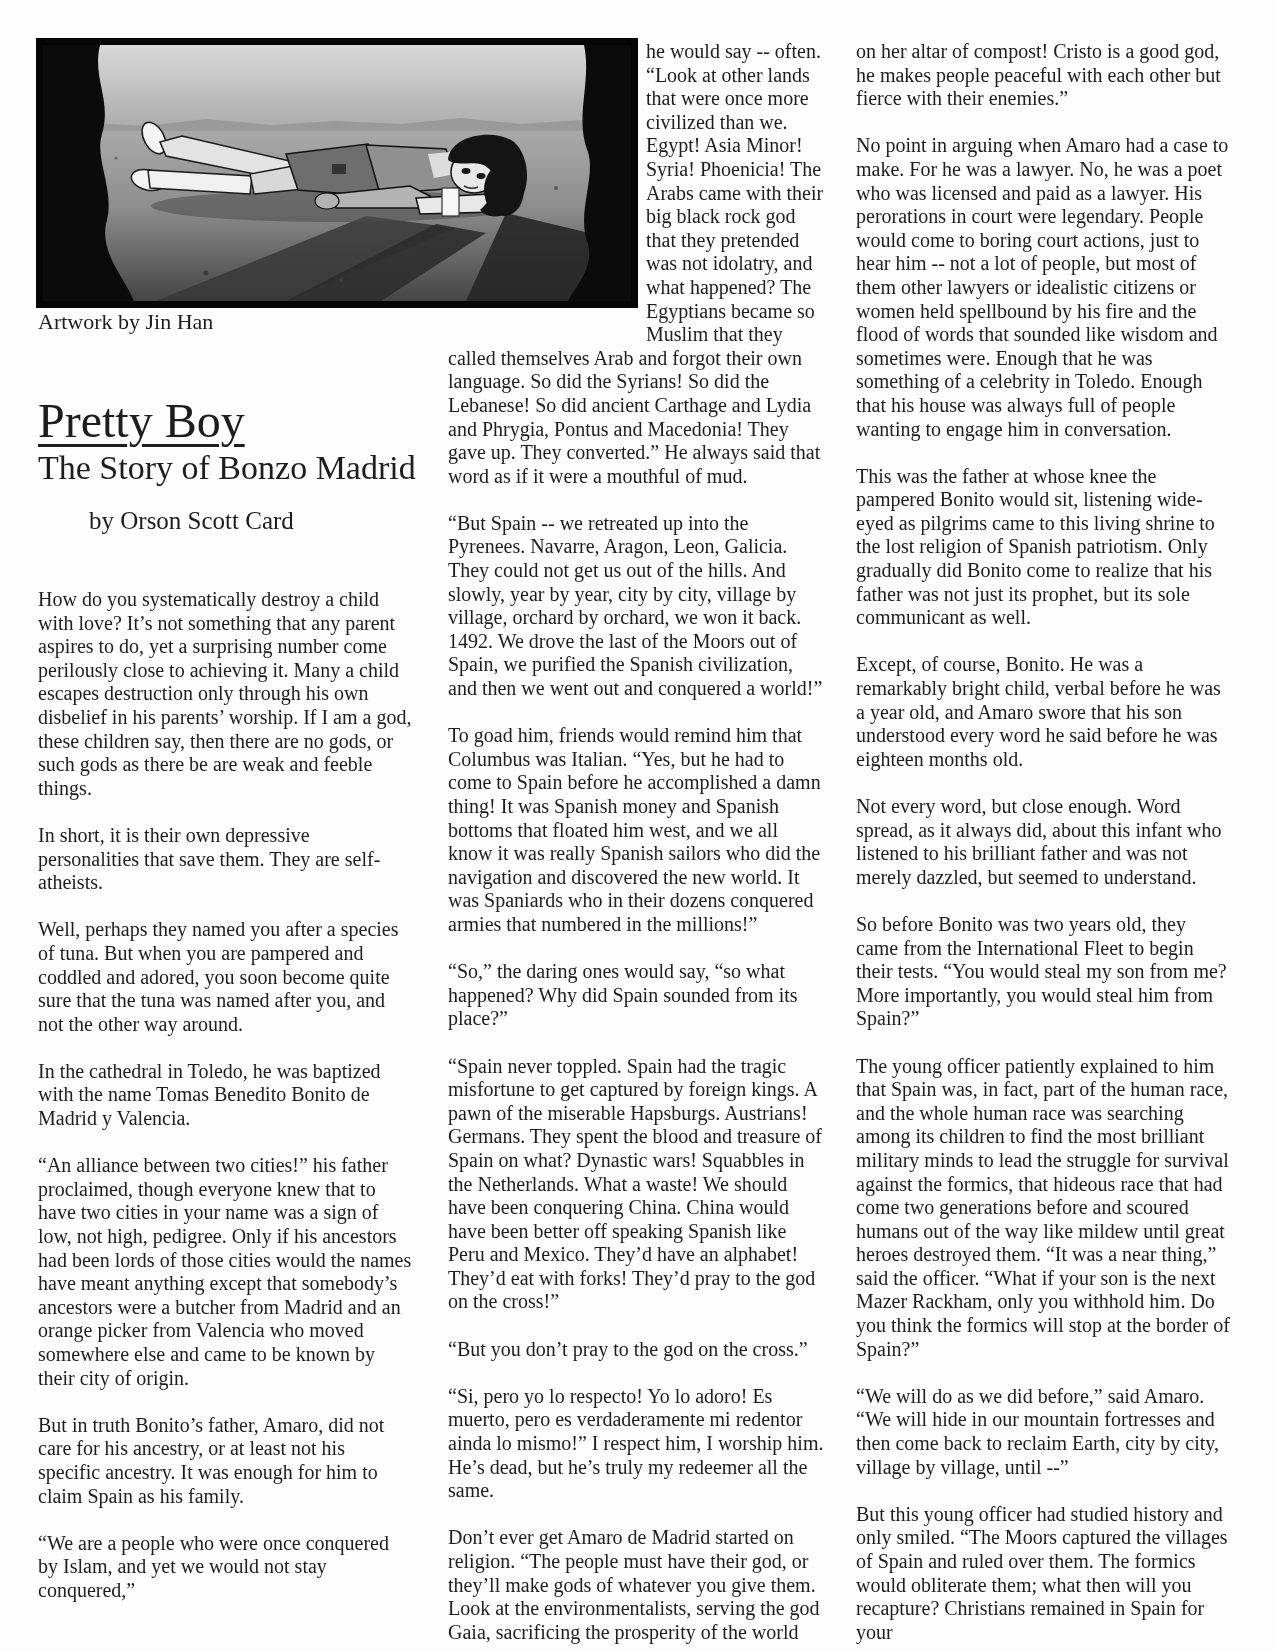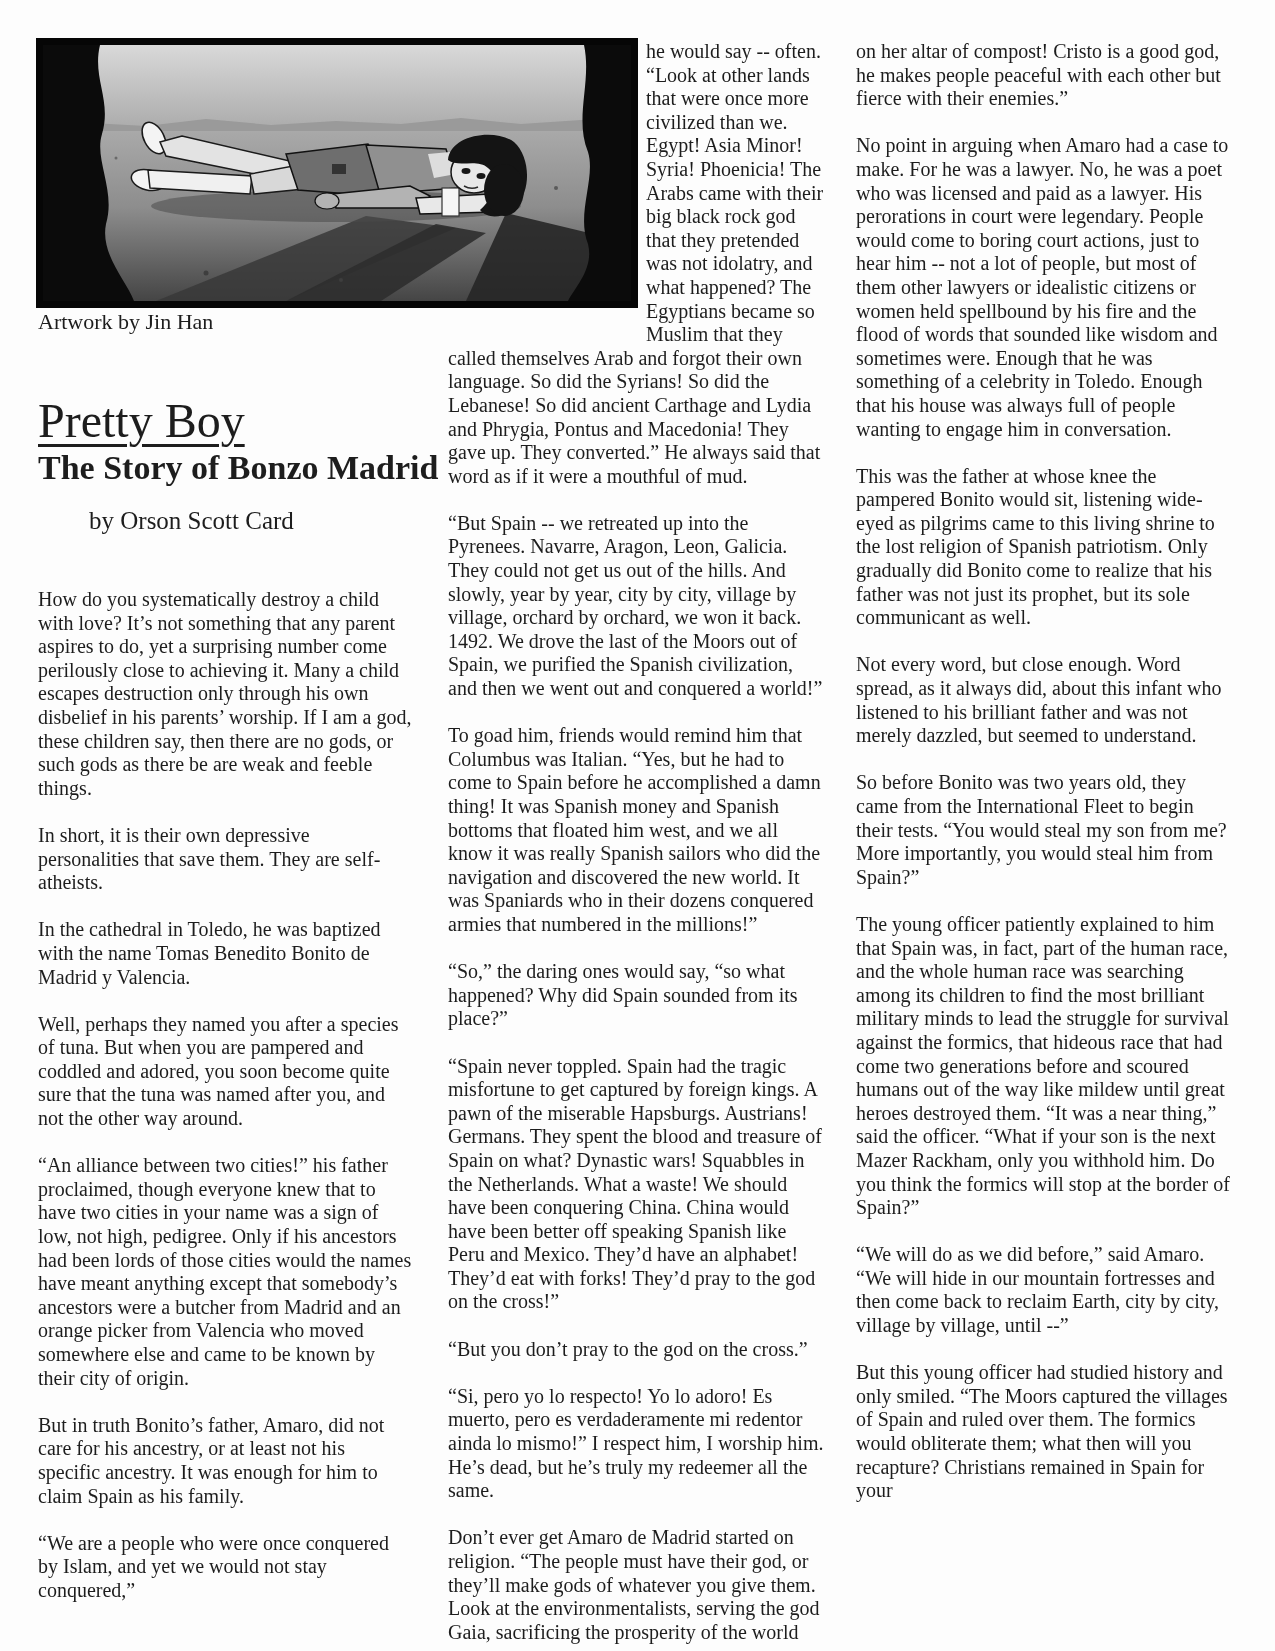--- a/index.html
+++ b/index.html
@@ -6,21 +6,21 @@
   body { width:1275px; height:1651px; font-family:"Liberation Serif", serif; color:#1d1d1d; }
   .page { position:relative; width:1275px; height:1651px; background:#fdfdfd; overflow:hidden; }
 
   .artwork { position:absolute; left:36px; top:38px; width:602px; height:270px; margin:0; }
   .artwork svg { display:block; width:602px; height:270px; }
 
   .caption { position:absolute; left:38px; top:308px; font-size:22px; line-height:28px; }
 
   .title { position:absolute; left:38px; top:395px; margin:0; font-size:48px; line-height:52px;
            font-weight:normal; text-decoration:underline; text-decoration-thickness:3px; text-underline-offset:7px; }
-  .subtitle { position:absolute; left:38px; top:448px; margin:0; font-size:34px; line-height:40px; font-weight:bold; }
+  .subtitle { position:absolute; left:38px; top:448px; margin:0; font-size:34px; line-height:40px; font-weight:normal; }
   .byline { position:absolute; left:62px; top:506px; font-size:25px; line-height:30px;margin-left:27px; }
 
   .col { position:absolute; font-size:20px; line-height:23.6px; text-align:left; hyphens:auto; -webkit-hyphens:auto; }
   .col p { margin:0 0 23.6px 0; }
   .col1 { left:38px;  top:588px; width:374px; }
   .col2 { left:448px; top:40px;  width:378px; }
   .col3 { left:856px; top:40px;  width:376px; }
   .intrusion { float:left; width:198px; height:300px; }
 </style>
 </head>
@@ -92,22 +92,22 @@
 
   <div class="caption">Artwork by Jin Han</div>
 
   <h1 class="title">Pretty Boy</h1>
   <h2 class="subtitle">The Story of Bonzo Madrid</h2>
   <div class="byline">by Orson Scott Card</div>
 
   <div class="col col1">
       <p>How do you systematically destroy a child with love? It’s not something that any parent aspires to do, yet a surprising number come perilously close to achieving it. Many a child escapes destruction only through his own disbelief in his parents’ worship. If I am a god, these children say, then there are no gods, or such gods as there be are weak and feeble things.</p>
       <p>In short, it is their own depressive personalities that save them. They are self-atheists.</p>
+      <p>Well, perhaps they named you after a species of tuna. But when you are pampered and coddled and adored, you soon become quite sure that the tuna was named after you, and not the other way around.</p>
       <p>In the cathedral in Toledo, he was baptized with the name Tomas Benedito Bonito de Madrid y Valencia.</p>
-      <p>Well, perhaps they named you after a species of tuna. But when you are pampered and coddled and adored, you soon become quite sure that the tuna was named after you, and not the other way around.</p>
       <p>“An alliance between two cities!” his father proclaimed, though everyone knew that to have two cities in your name was a sign of low, not high, pedigree. Only if his ancestors had been lords of those cities would the names have meant anything except that somebody’s ancestors were a butcher from Madrid and an orange picker from Valencia who moved somewhere else and came to be known by their city of origin.</p>
       <p>But in truth Bonito’s father, Amaro, did not care for his ancestry, or at least not his specific ancestry. It was enough for him to claim Spain as his family.</p>
       <p>“We are a people who were once conquered by Islam, and yet we would not stay conquered,”</p>
     </div>
 
   <div class="col col2">
     <div class="intrusion"></div>
   <p>he would say -- often. “Look at other lands that were once more civilized than we. Egypt! Asia Minor! Syria! Phoenicia! The Arabs came with their big black rock god that they pretended was not idolatry, and what happened? The Egyptians became so Muslim that they called themselves Arab and forgot their own language. So did the Syrians! So did the Lebanese! So did ancient Carthage and Lydia and Phrygia, Pontus and Macedonia! They gave up. They converted.” He always said that word as if it were a mouthful of mud.</p>
       <p>“But Spain -- we retreated up into the Pyrenees. Navarre, Aragon, Leon, Galicia. They could not get us out of the hills. And slowly, year by year, city by city, village by village, orchard by orchard, we won it back. 1492. We drove the last of the Moors out of Spain, we purified the Spanish civilization, and then we went out and conquered a world!”</p>
       <p>To goad him, friends would remind him that Columbus was Italian. “Yes, but he had to come to Spain before he accomplished a damn thing! It was Spanish money and Spanish bottoms that floated him west, and we all know it was really Spanish sailors who did the navigation and discovered the new world. It was Spaniards who in their dozens conquered armies that numbered in the millions!”</p>
@@ -115,20 +115,21 @@
       <p>“Spain never toppled. Spain had the tragic misfortune to get captured by foreign kings. A pawn of the miserable Hapsburgs. Austrians! Germans. They spent the blood and treasure of Spain on what? Dynastic wars! Squabbles in the Netherlands. What a waste! We should have been conquering China. China would have been better off speaking Spanish like Peru and Mexico. They’d have an alphabet! They’d eat with forks! They’d pray to the god on the cross!”</p>
       <p>“But you don’t pray to the god on the cross.”</p>
       <p>“Si, pero yo lo respecto! Yo lo adoro! Es muerto, pero es verdaderamente mi redentor ainda lo mismo!” I respect him, I worship him. He’s dead, but he’s truly my redeemer all the same.</p>
       <p>Don’t ever get Amaro de Madrid started on religion. “The people must have their god, or they’ll make gods of whatever you give them. Look at the environmentalists, serving the god Gaia, sacrificing the prosperity of the world</p>
     </div>
 
   <div class="col col3">
       <p>on her altar of compost! Cristo is a good god, he makes people peaceful with each other but fierce with their enemies.”</p>
       <p>No point in arguing when Amaro had a case to make. For he was a lawyer. No, he was a poet who was licensed and paid as a lawyer. His perorations in court were legendary. People would come to boring court actions, just to hear him -- not a lot of people, but most of them other lawyers or idealistic citizens or women held spellbound by his fire and the flood of words that sounded like wisdom and sometimes were. Enough that he was something of a celebrity in Toledo. Enough that his house was always full of people wanting to engage him in conversation.</p>
       <p>This was the father at whose knee the pampered Bonito would sit, listening wide-eyed as pilgrims came to this living shrine to the lost religion of Spanish patriotism. Only gradually did Bonito come to realize that his father was not just its prophet, but its sole communicant as well.</p>
+      <p>Except, of course, Bonito. He was a remarkably bright child, verbal before he was a year old, and Amaro swore that his son understood every word he said before he was eighteen months old.</p>
       <p>Not every word, but close enough. Word spread, as it always did, about this infant who listened to his brilliant father and was not merely dazzled, but seemed to understand.</p>
       <p>So before Bonito was two years old, they came from the International Fleet to begin their tests. “You would steal my son from me? More importantly, you would steal him from Spain?”</p>
       <p>The young officer patiently explained to him that Spain was, in fact, part of the human race, and the whole human race was searching among its children to find the most brilliant military minds to lead the struggle for survival against the formics, that hideous race that had come two generations before and scoured humans out of the way like mildew until great heroes destroyed them. “It was a near thing,” said the officer. “What if your son is the next Mazer Rackham, only you withhold him. Do you think the formics will stop at the border of Spain?”</p>
       <p>“We will do as we did before,” said Amaro. “We will hide in our mountain fortresses and then come back to reclaim Earth, city by city, village by village, until --”</p>
       <p>But this young officer had studied history and only smiled. “The Moors captured the villages of Spain and ruled over them. The formics would obliterate them; what then will you recapture? Christians remained in Spain for your</p>
     </div>
 
 </div>
 
 </body></html>

